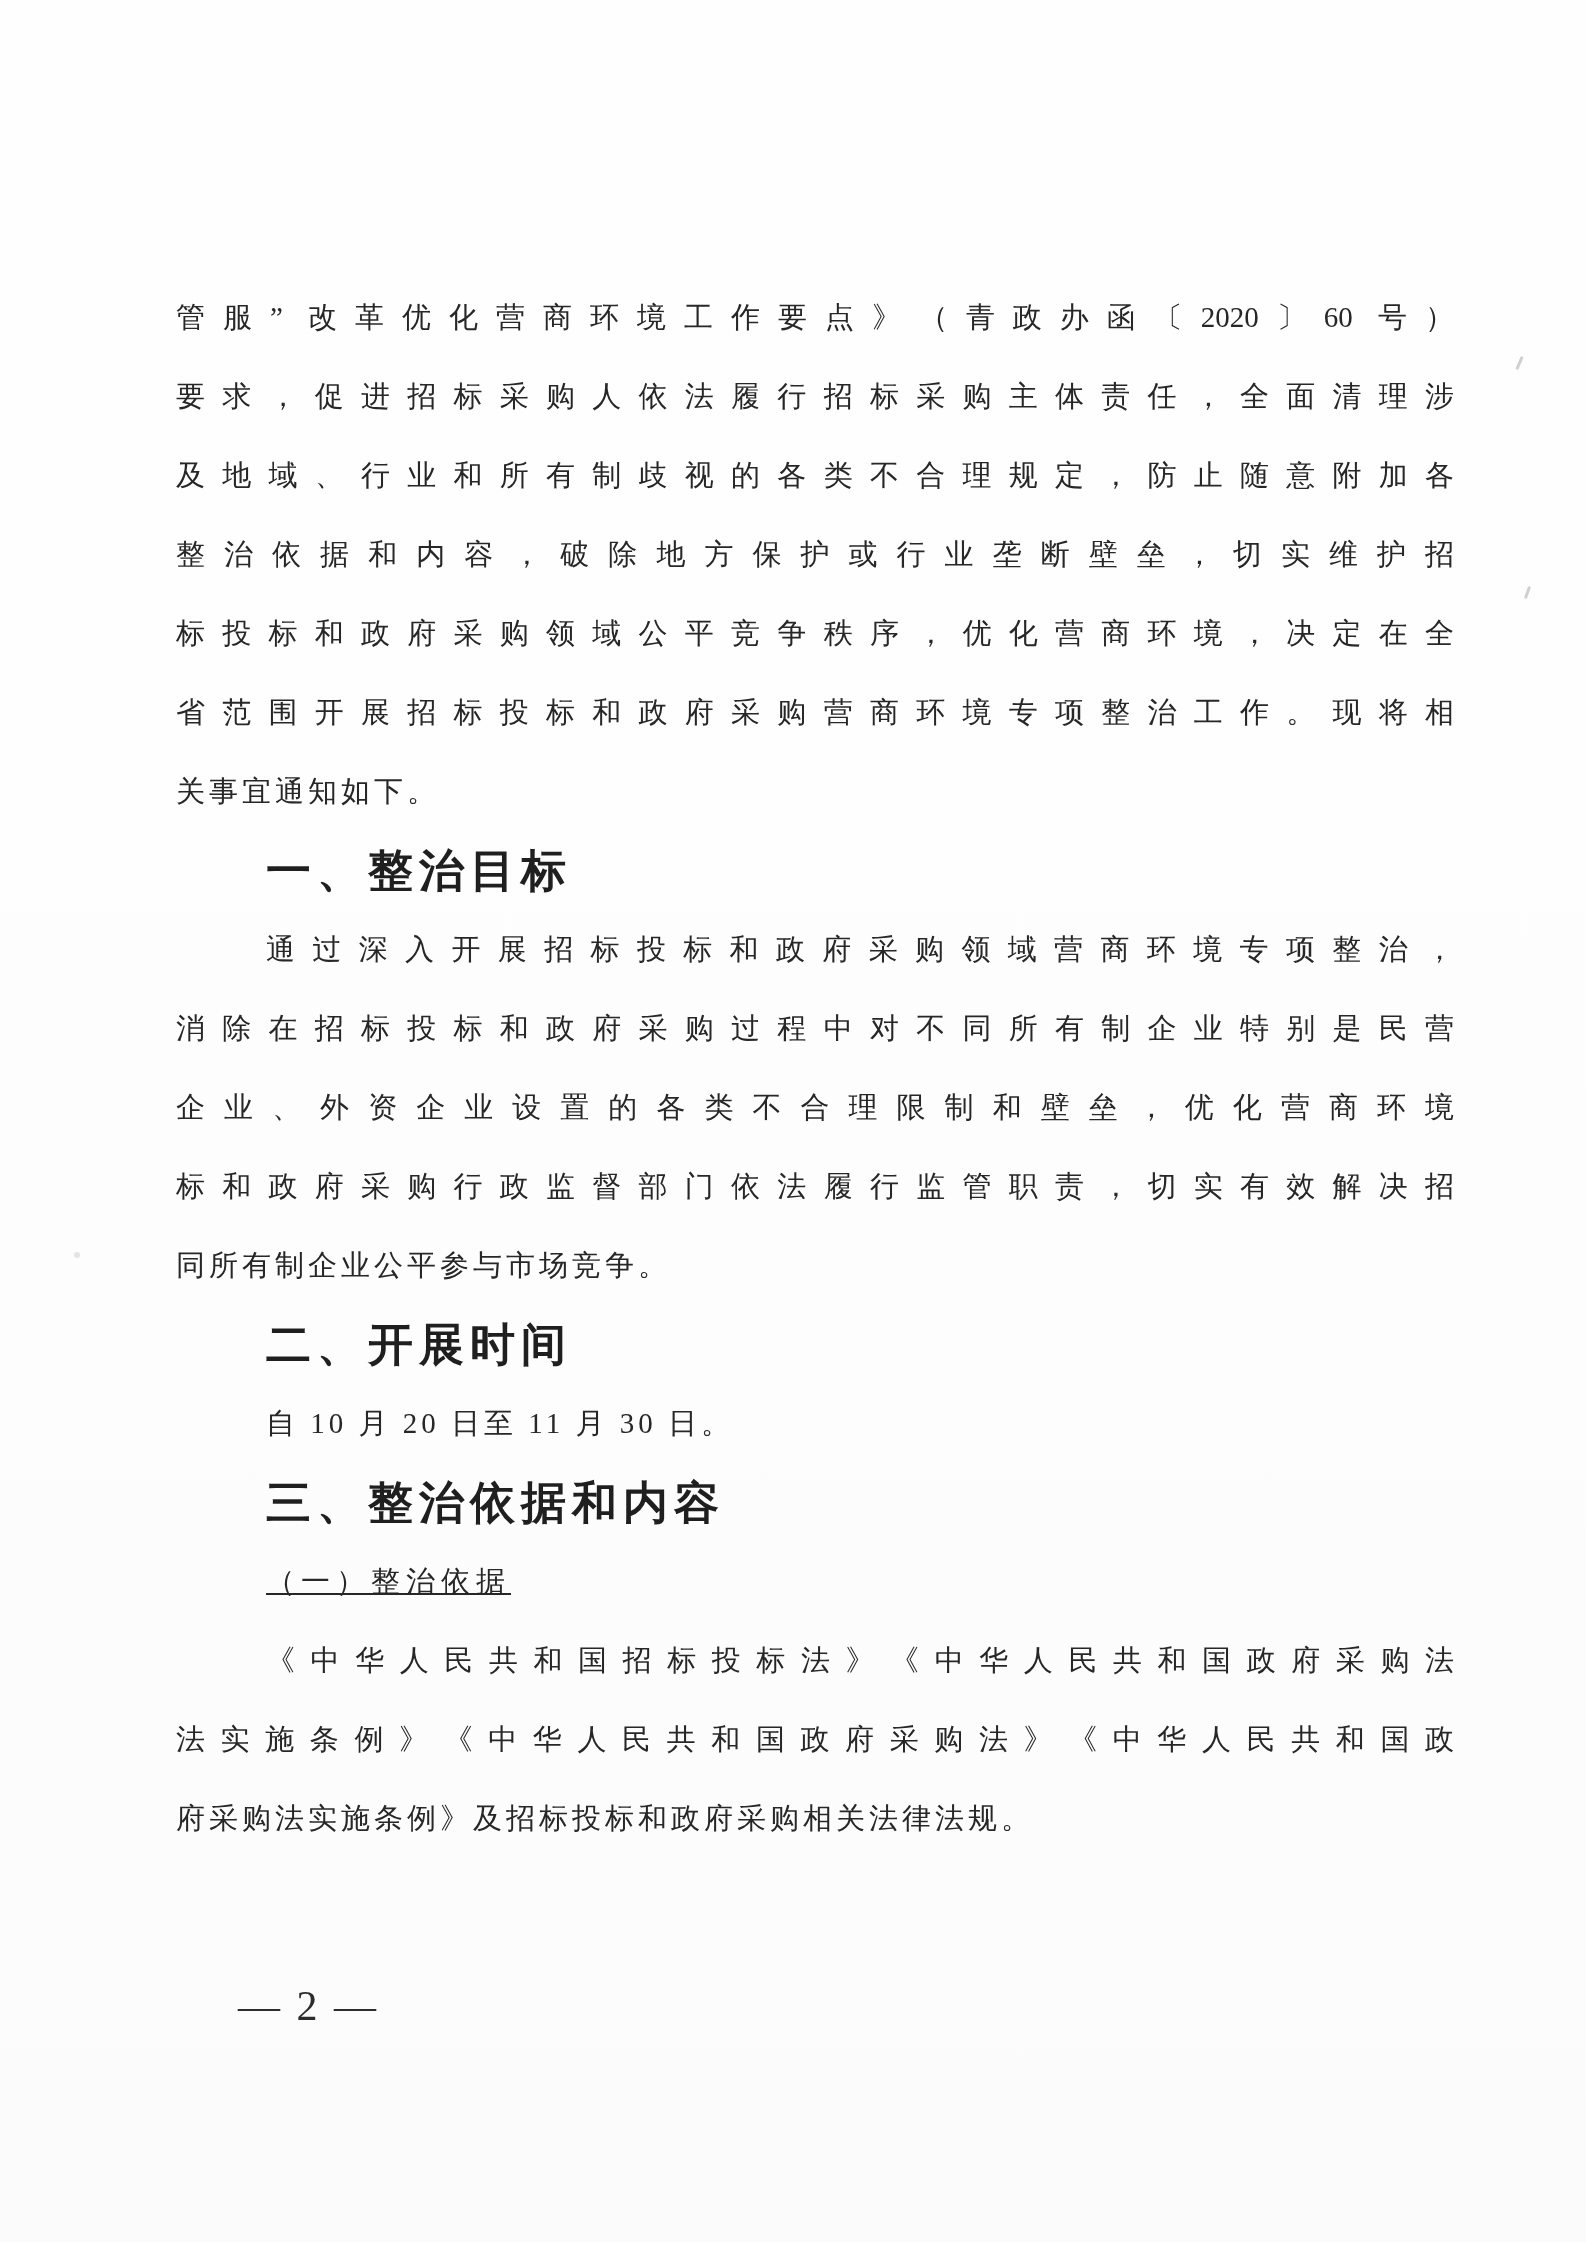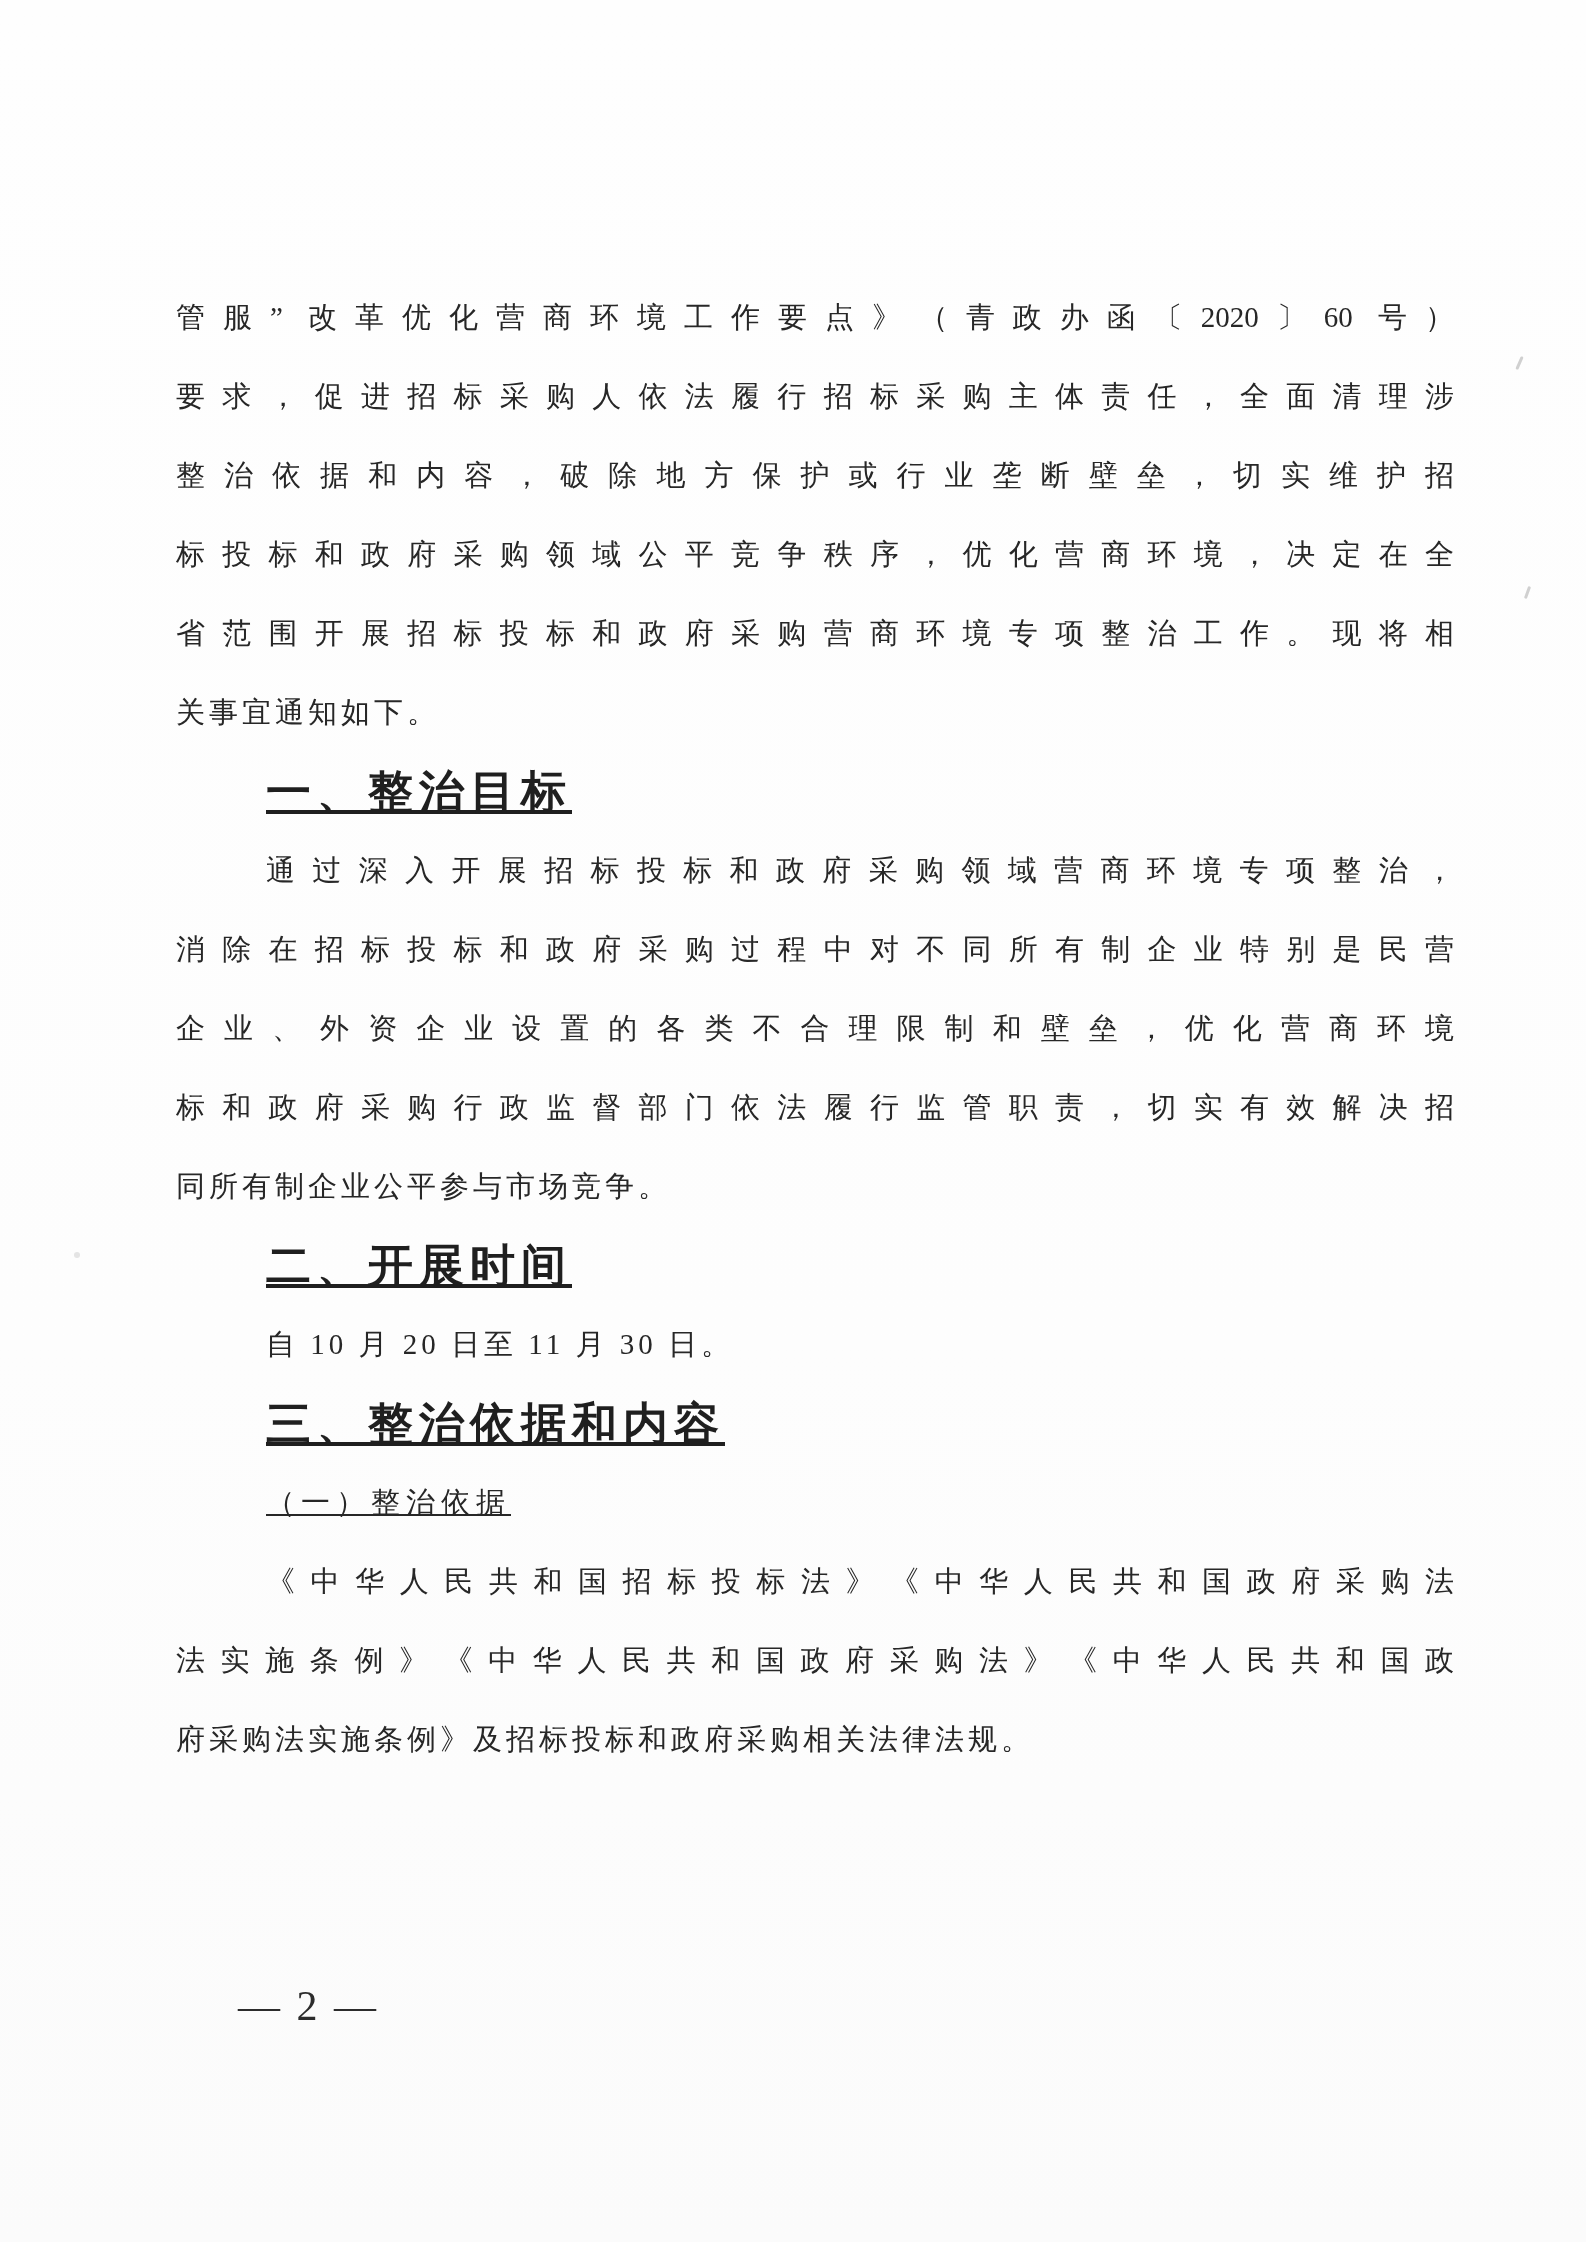--- a/index.html
+++ b/index.html
@@ -42,21 +42,20 @@
   }
   .line.indent {
     padding-left: 90px;
   }
   .line.heading {
     font-family: "Liberation Sans", sans-serif;
     font-weight: 700;
     font-size: 45px;
     letter-spacing: 6px;
     color: #1f1f1f;
-    text-decoration: underline;
   }
   .line.subheading {
     letter-spacing: 6px;
     text-decoration: underline;
   }
   .footer-pagenum {
     position: absolute;
     left: 238px;
     top: 1982px;
     font-size: 42px;
@@ -75,20 +74,21 @@
   .artifact-3 { left: 74px;  top: 1252px; width: 6px; height: 6px; opacity: 0.25; border-radius: 50%; }
 </style>
 </head>
 <body>
 
 <div class="scan-page">
 
   <div class="content">
     <div class="line fill">管服” 改革优化营商环境工作要点》（青政办函〔2020〕60 号）</div>
     <div class="line fill">要求，促进招标采购人依法履行招标采购主体责任，全面清理涉</div>
+    <div class="line fill">及地域、行业和所有制歧视的各类不合理规定，防止随意附加各</div>
     <div class="line fill">整治依据和内容，破除地方保护或行业垄断壁垒，切实维护招</div>
     <div class="line fill">标投标和政府采购领域公平竞争秩序，优化营商环境，决定在全</div>
     <div class="line fill">省范围开展招标投标和政府采购营商环境专项整治工作。现将相</div>
     <div class="line">关事宜通知如下。</div>
     <div class="line heading indent">一、整治目标</div>
     <div class="line fill indent">通过深入开展招标投标和政府采购领域营商环境专项整治，</div>
     <div class="line fill">消除在招标投标和政府采购过程中对不同所有制企业特别是民营</div>
     <div class="line fill">企业、外资企业设置的各类不合理限制和壁垒，优化营商环境</div>
     <div class="line fill">标和政府采购行政监督部门依法履行监管职责，切实有效解决招</div>
     <div class="line">同所有制企业公平参与市场竞争。</div>

